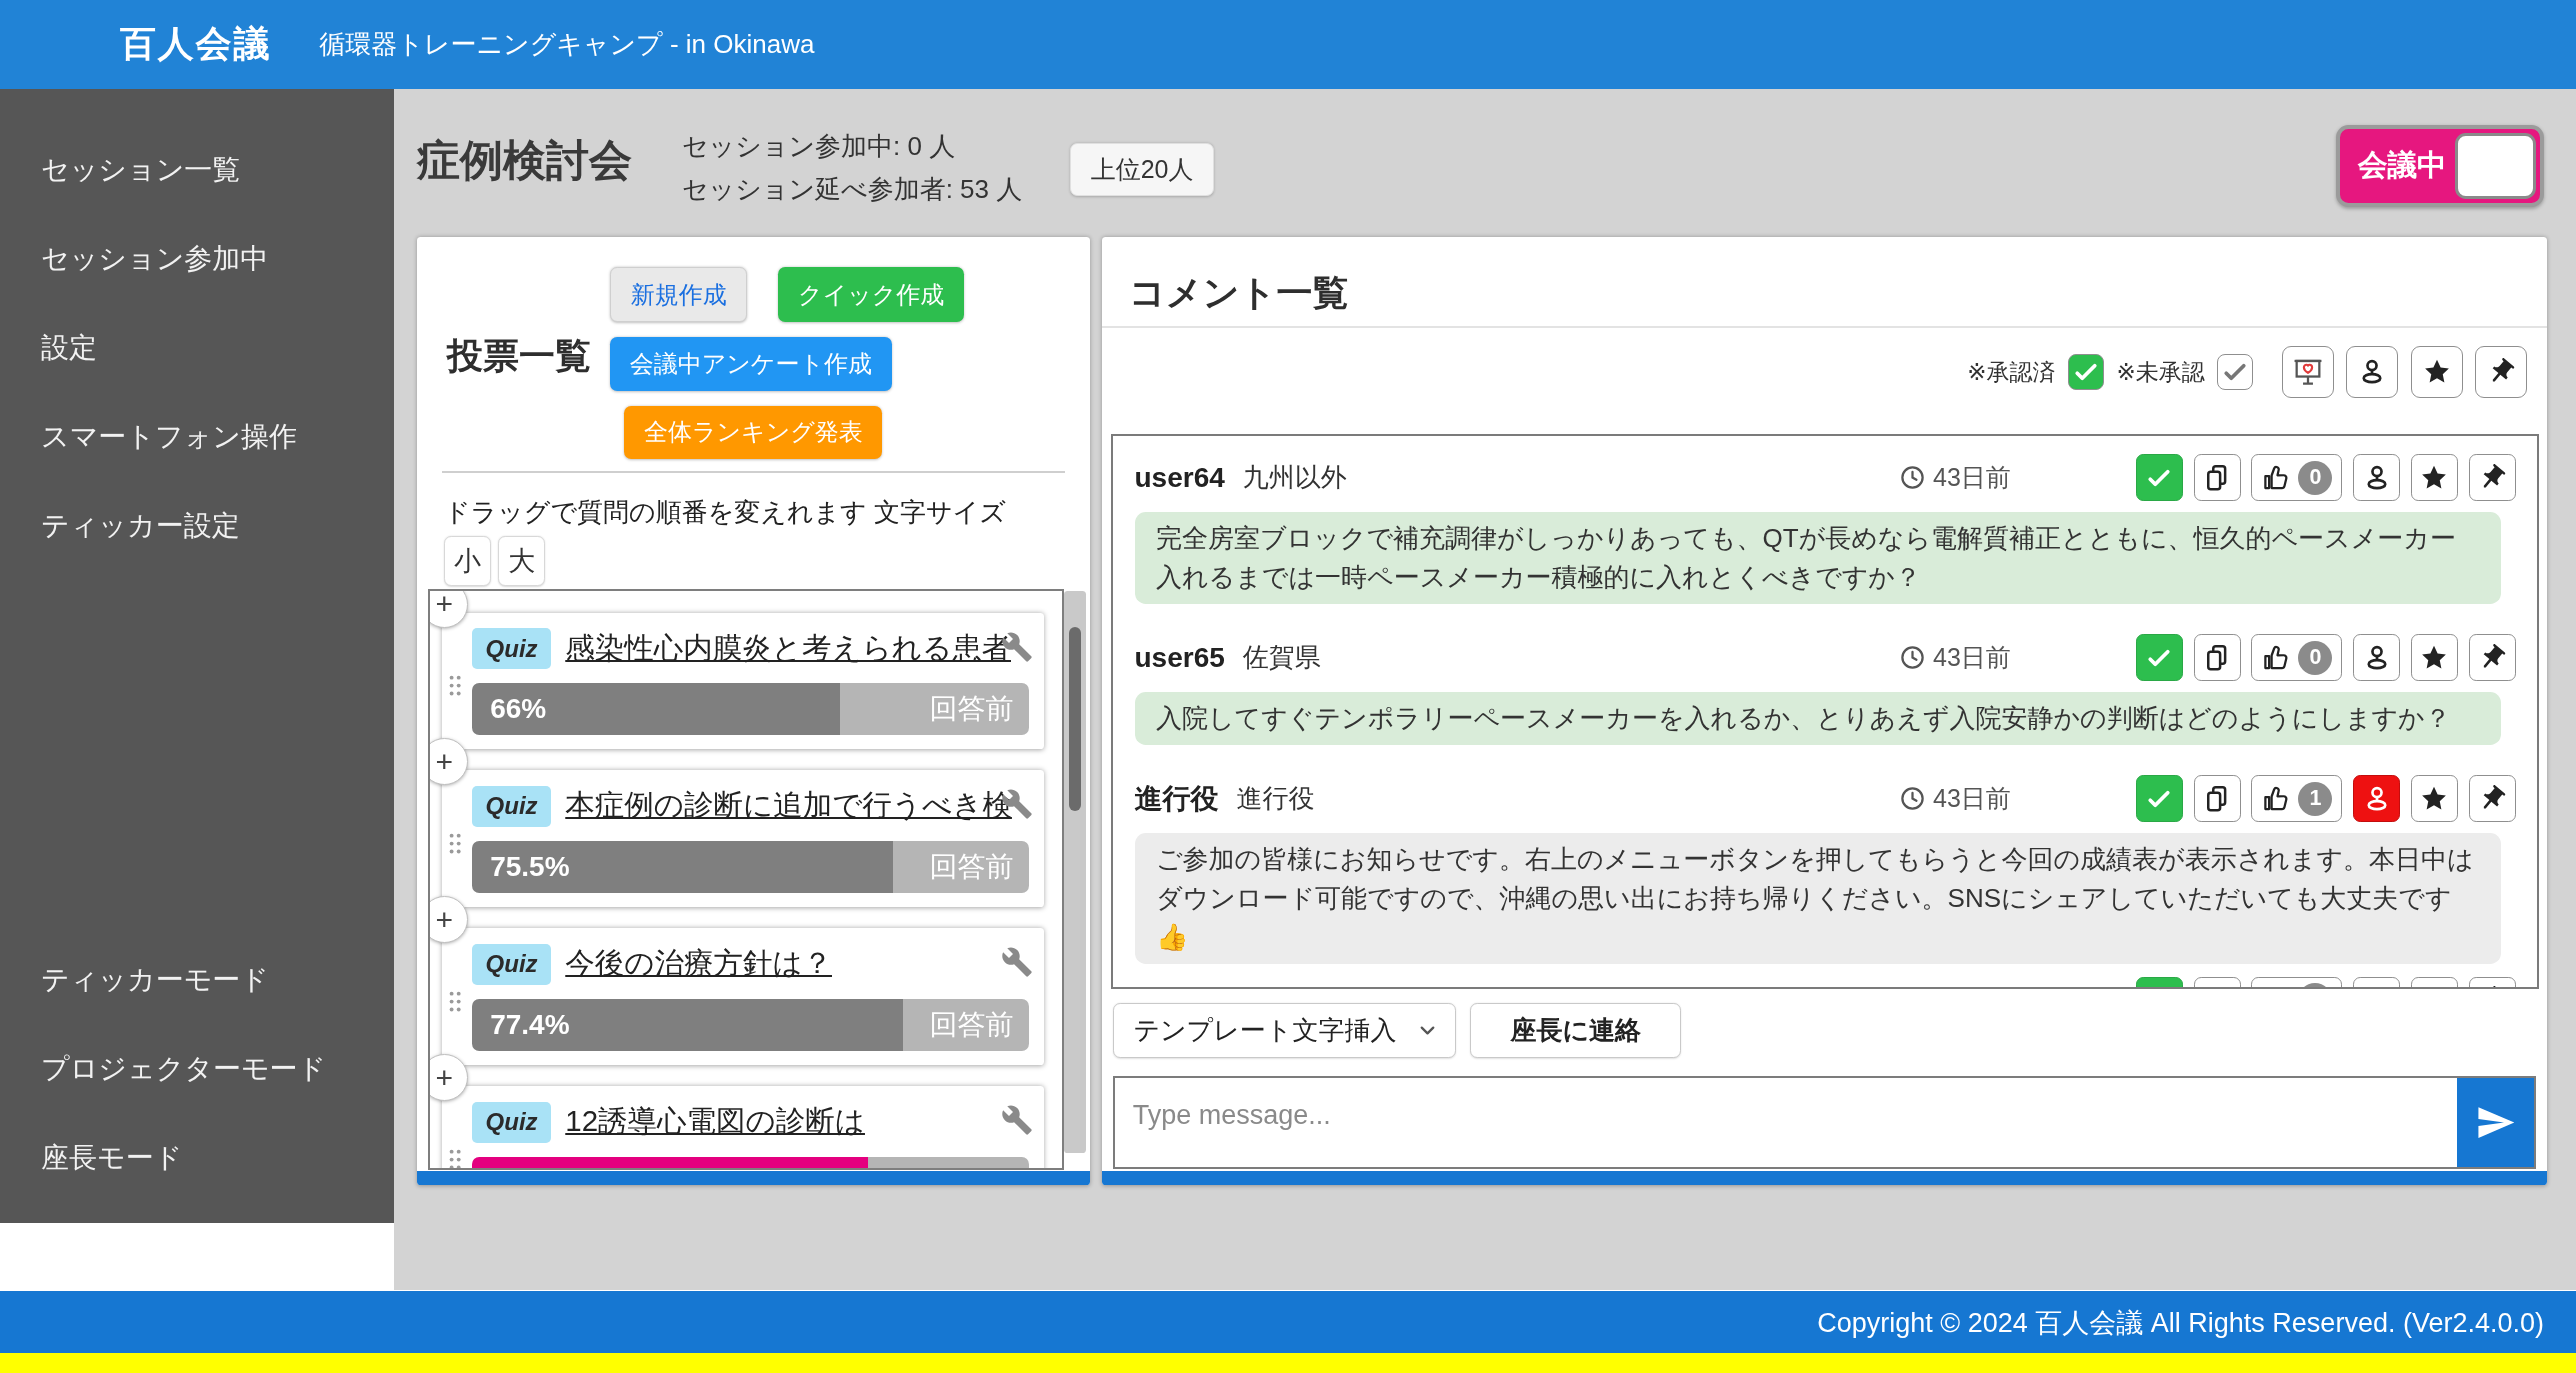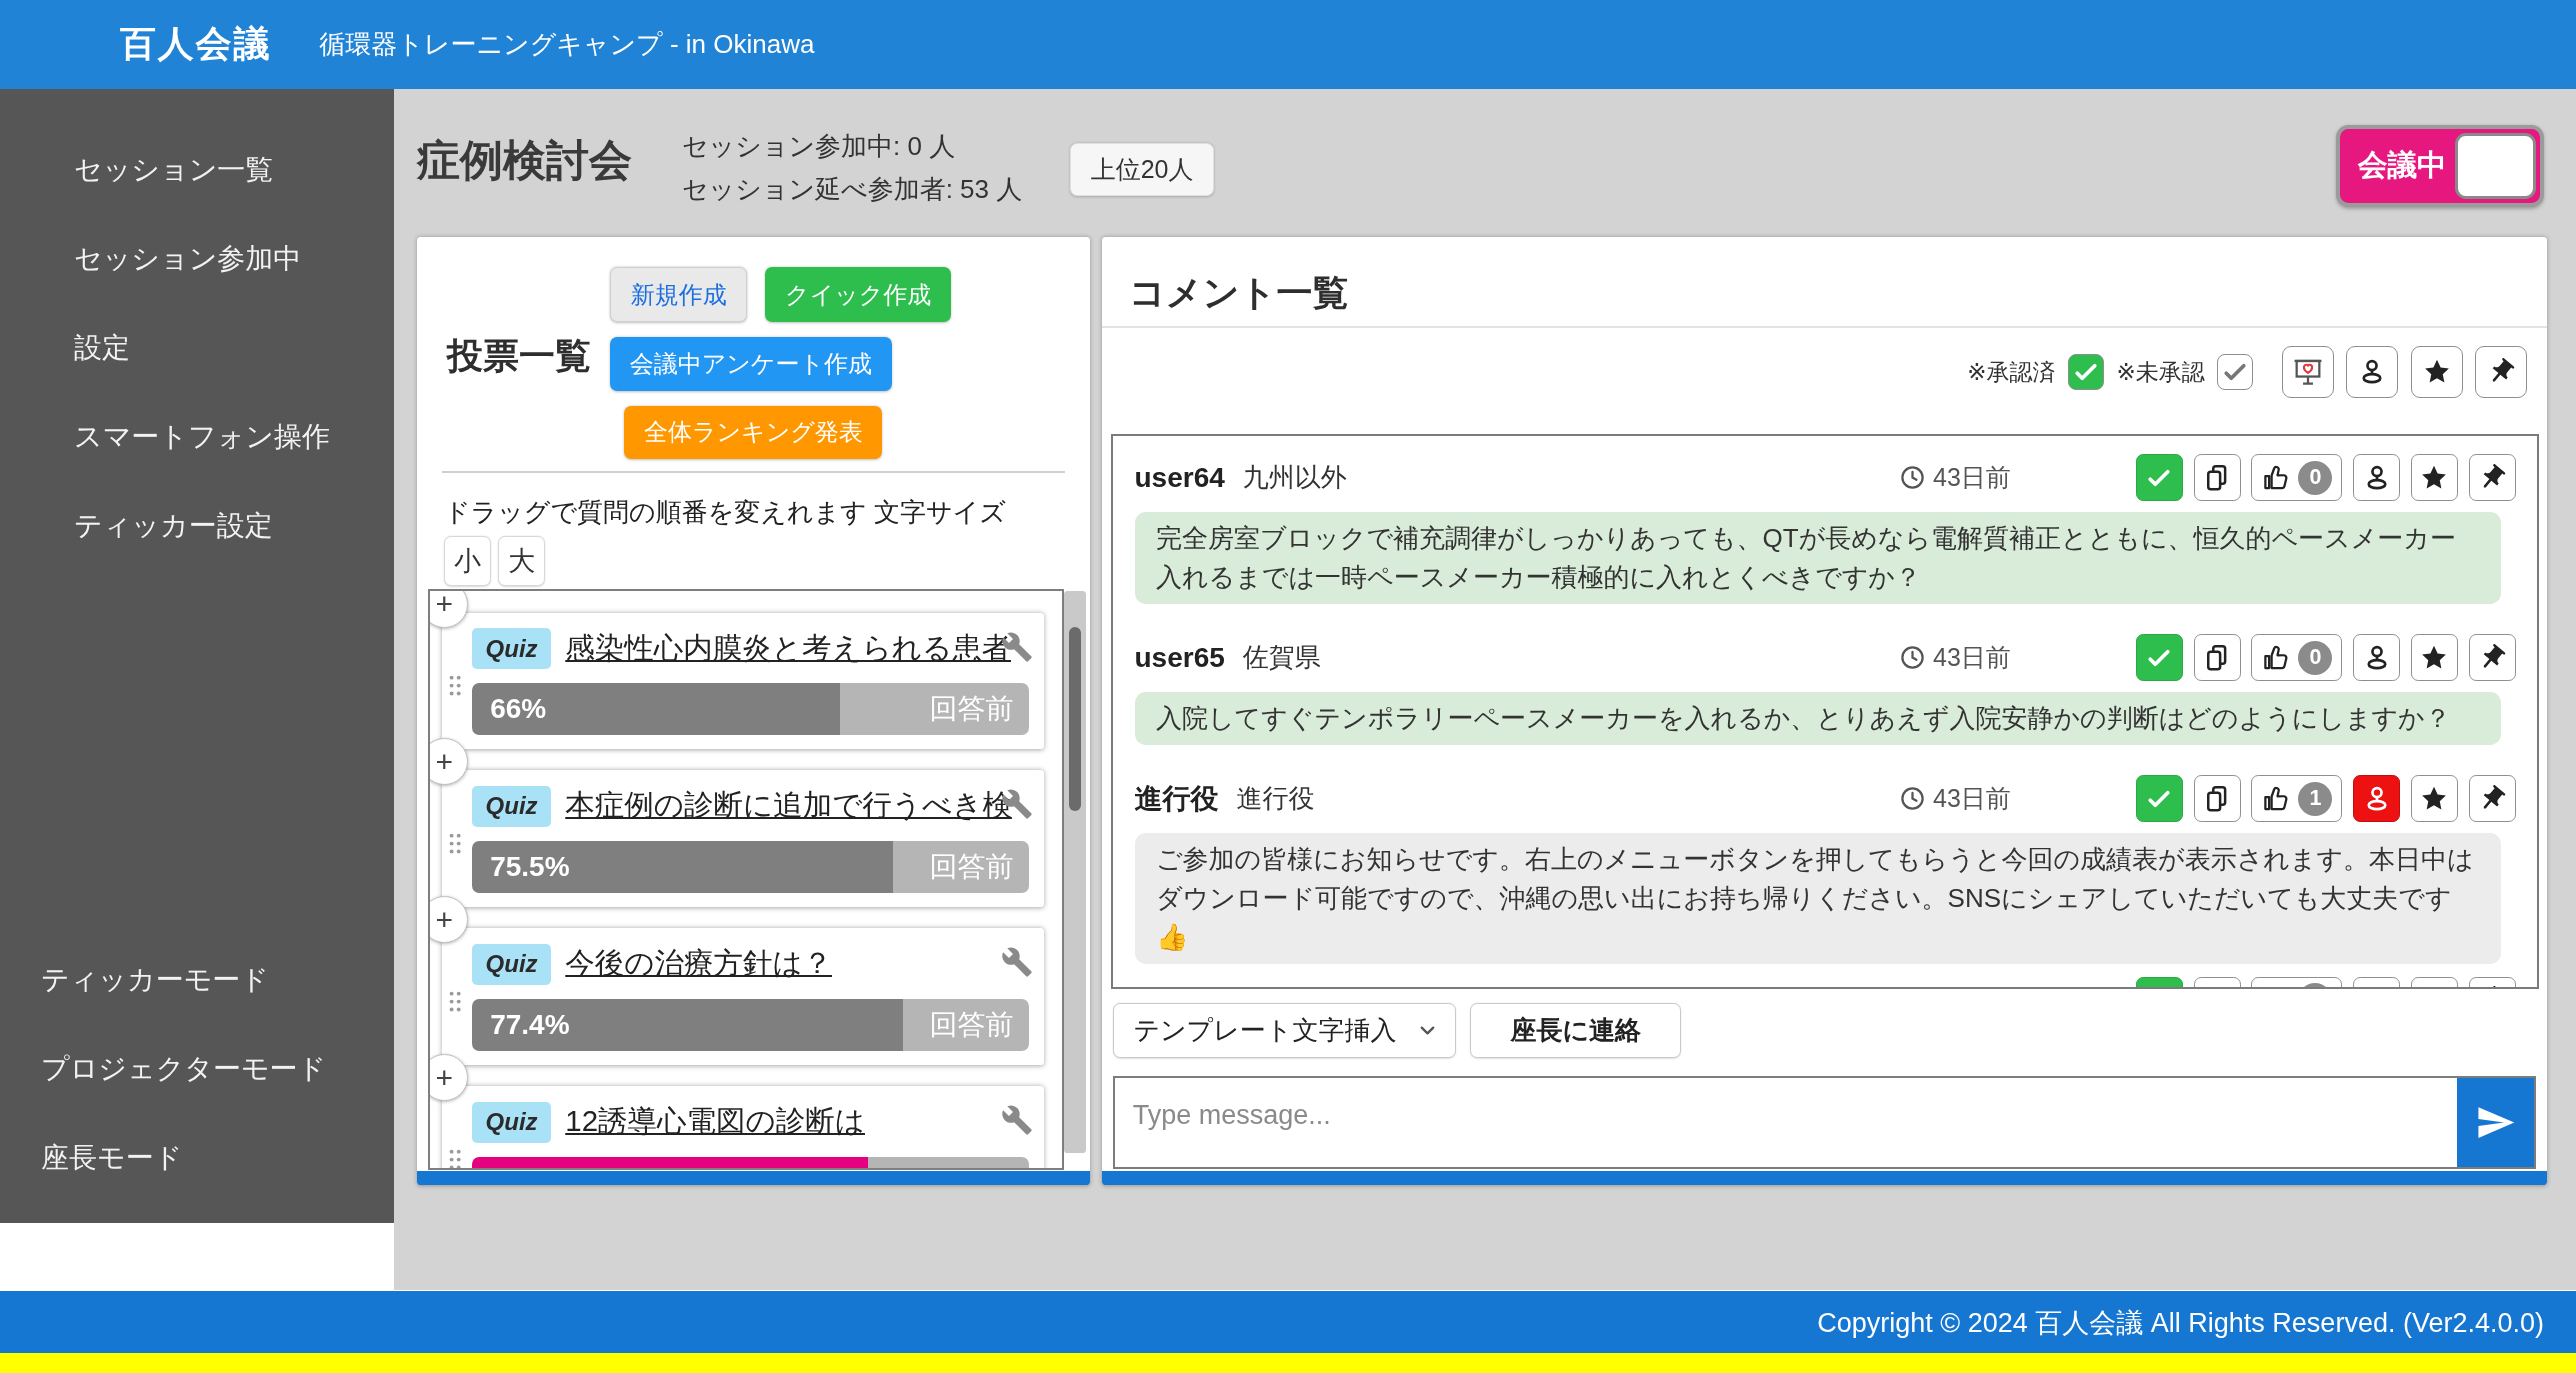--- a/index.html
+++ b/index.html
@@ -14,21 +14,21 @@
   
   .topbar { position:absolute; left:0; top:0; width:2576px; height:89px;
     background:var(--topbar-blue,#2183d6); display:flex; align-items:center; }
   .brand { color:#fff; font-size:36px; font-weight:bold; margin-left:120px; letter-spacing:1.8px; }
   .topbar-subtitle { color:#fff; font-size:26px; margin-left:48px; }
 
   
   .sidebar { position:absolute; left:0; top:89px; width:394px; height:1134px;
     background:var(--sidebar-bg,#565656); }
   .nav { list-style:none; position:absolute; left:0; right:0; }
-  .nav-top { top:36px;margin-left:33px; }
+  .nav-top { top:36px; }
   .nav-bottom { top:846px; }
   .nav-item { height:89px; line-height:89px; padding-left:41px; color:#f2f2f2;
     font-size:28px; cursor:pointer; white-space:nowrap; }
 
   
   .main-bg { position:absolute; left:394px; top:89px; width:2182px; height:1201px;
     background:var(--main-bg,#d3d3d3); }
 
   .page-title { position:absolute; left:417px; top:132px; font-size:43px; font-weight:bold; color:#3a3a3a; }
   .session-info { position:absolute; left:682px; top:125px; font-size:26px; color:#333; line-height:43px; }
@@ -48,21 +48,21 @@
   .card { position:absolute; background:#fff; border-radius:3.6px;
     box-shadow:0 0.9px 4.5px rgba(0,0,0,.3); }
   .card::after { content:""; position:absolute; left:0; right:0; bottom:0; height:14.3px;
     background:var(--strip-blue,#1677d2); border-radius:0 0 3.6px 3.6px; }
   .left-card  { left:417px;  top:237px; width:673px;  height:948px; }
   .right-card { left:1102px; top:237px; width:1445px; height:948px; }
 
   
   .polls-heading { position:absolute; left:30px; top:95px; font-size:36px; font-weight:bold; color:#2e2e2e; }
   .polls-buttons { position:absolute; left:193px; top:30px; display:flex; flex-direction:column; gap:15px; align-items:flex-start; }
-  .polls-row { display:flex; gap:18px; }
+  .polls-row { display:flex; gap:31px; }
   .btn { border:none; border-radius:7.2px; font-size:24px; cursor:pointer; padding:10.7px 19.7px;
     box-shadow:0 0.9px 2.7px rgba(0,0,0,.25); font-family:inherit; white-space:nowrap; }
   .btn-new { background:#e9e9e9; color:var(--link-blue,#1a6fe0); border:0.9px solid #cfcfcf; }
   .btn-quick { background:var(--green,#2dbe4e); color:#fff; }
   .btn-survey { background:var(--blue,#2196f3); color:#fff; }
   .btn-ranking { background:var(--orange,#ff9800); color:#fff; margin-left:14.3px; }
   .polls-divider { position:absolute; left:25px; right:25px; top:234px; height:1.8px; background:#cfcfcf; }
   .drag-hint { position:absolute; left:27px; top:258px; font-size:26px; color:#222; }
   .size-btns { position:absolute; left:27px; top:299px; display:flex; gap:7.2px; }
   .size-btn { width:47px; height:50px; background:#fff; border:0.9px solid #d8d8d8; border-radius:7.2px;

